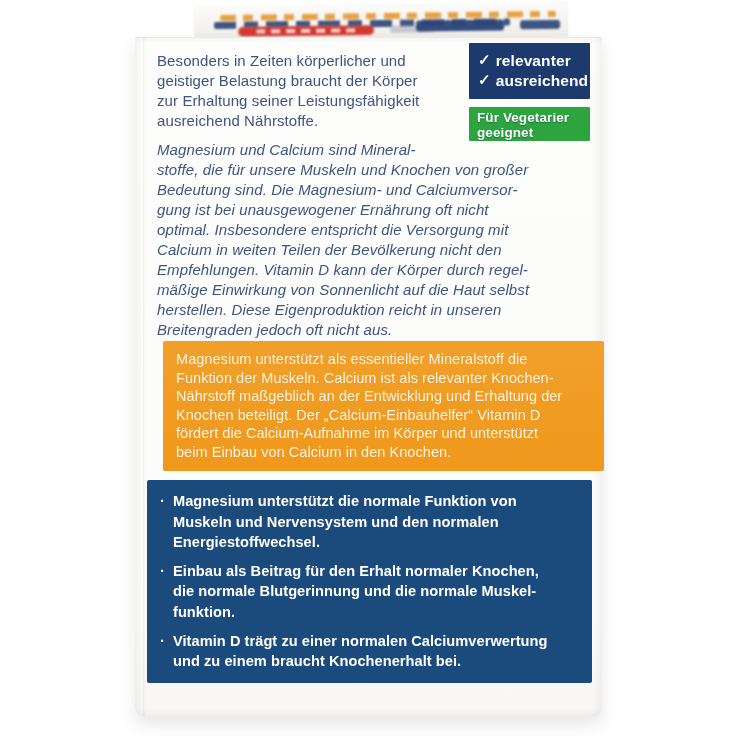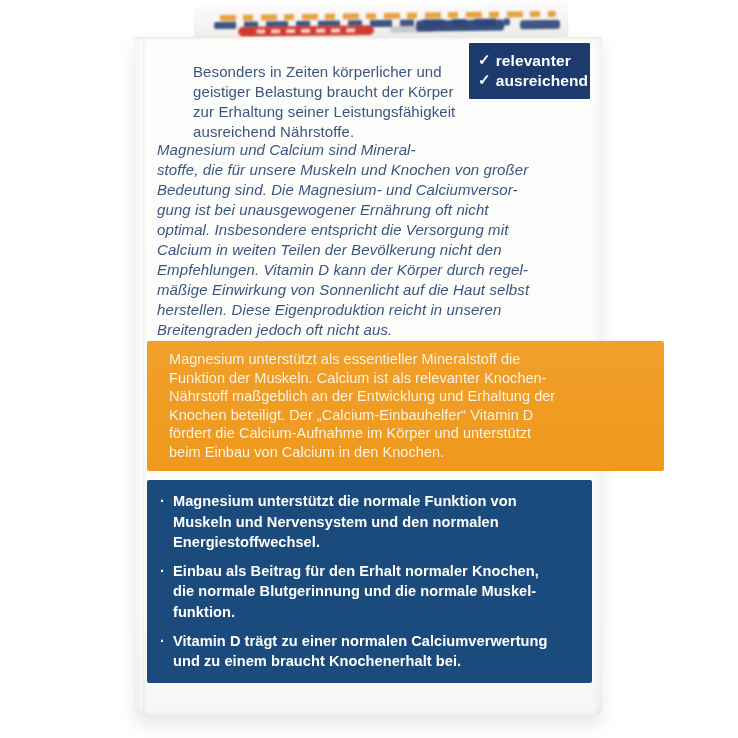--- a/index.html
+++ b/index.html
@@ -70,29 +70,29 @@
     font-weight:700;font-size:13.5px;line-height:14.5px;
     padding:4px 0 0 8px;box-sizing:border-box;
     text-shadow:0 1px 1px rgba(10,40,80,.45);letter-spacing:.1px;
   }
 
   
   .intro,.body-copy{
     position:absolute;left:22px;color:#3c5580;
     font-size:15px;line-height:20px;letter-spacing:.1px;
   }
-  .intro{top:25px;margin-left:36px;}
+  .intro{top:14px;}
   .body-copy{top:103px;font-style:italic;}
 
   
   .highlight{
-    position:absolute;left:12px;top:304px;width:517px;box-sizing:border-box;
+    position:absolute;left:28px;top:304px;width:441px;box-sizing:border-box;
     background:linear-gradient(180deg,#f1a02a,#ef981c);
     border-radius:2px;color:#fdf3e2;
-    padding:9px 8px 9px 22px;
+    padding:9px 8px 9px 13px;
     font-size:14.5px;line-height:18.6px;letter-spacing:.05px;
     text-shadow:0 0 1px rgba(235,150,30,.4);
   }
 
   
   .benefits{
     position:absolute;left:12px;top:443px;width:445px;box-sizing:border-box;
     background:#1b4a7c;border-radius:2px;color:#ffffff;
     padding:11px 10px 11px 13px;
     display:flex;flex-direction:column;gap:8px;
@@ -124,20 +124,22 @@
       <div class="badge-row">
         <span class="check">✓</span>
         <span>relevanter</span>
       </div>
       <div class="badge-row">
         <span class="check">✓</span>
         <span>ausreichend</span>
       </div>
     </div>
 
+    <div class="badge-veg pre">Für Vegetarier
+geeignet</div>
 
     <div class="intro pre">Besonders in Zeiten körperlicher und
 geistiger Belastung braucht der Körper
 zur Erhaltung seiner Leistungsfähigkeit
 ausreichend Nährstoffe.</div>
 
     <div class="body-copy pre">Magnesium und Calcium sind Mineral-
 stoffe, die für unsere Muskeln und Knochen von großer
 Bedeutung sind. Die Magnesium- und Calciumversor-
 gung ist bei unausgewogener Ernährung oft nicht

